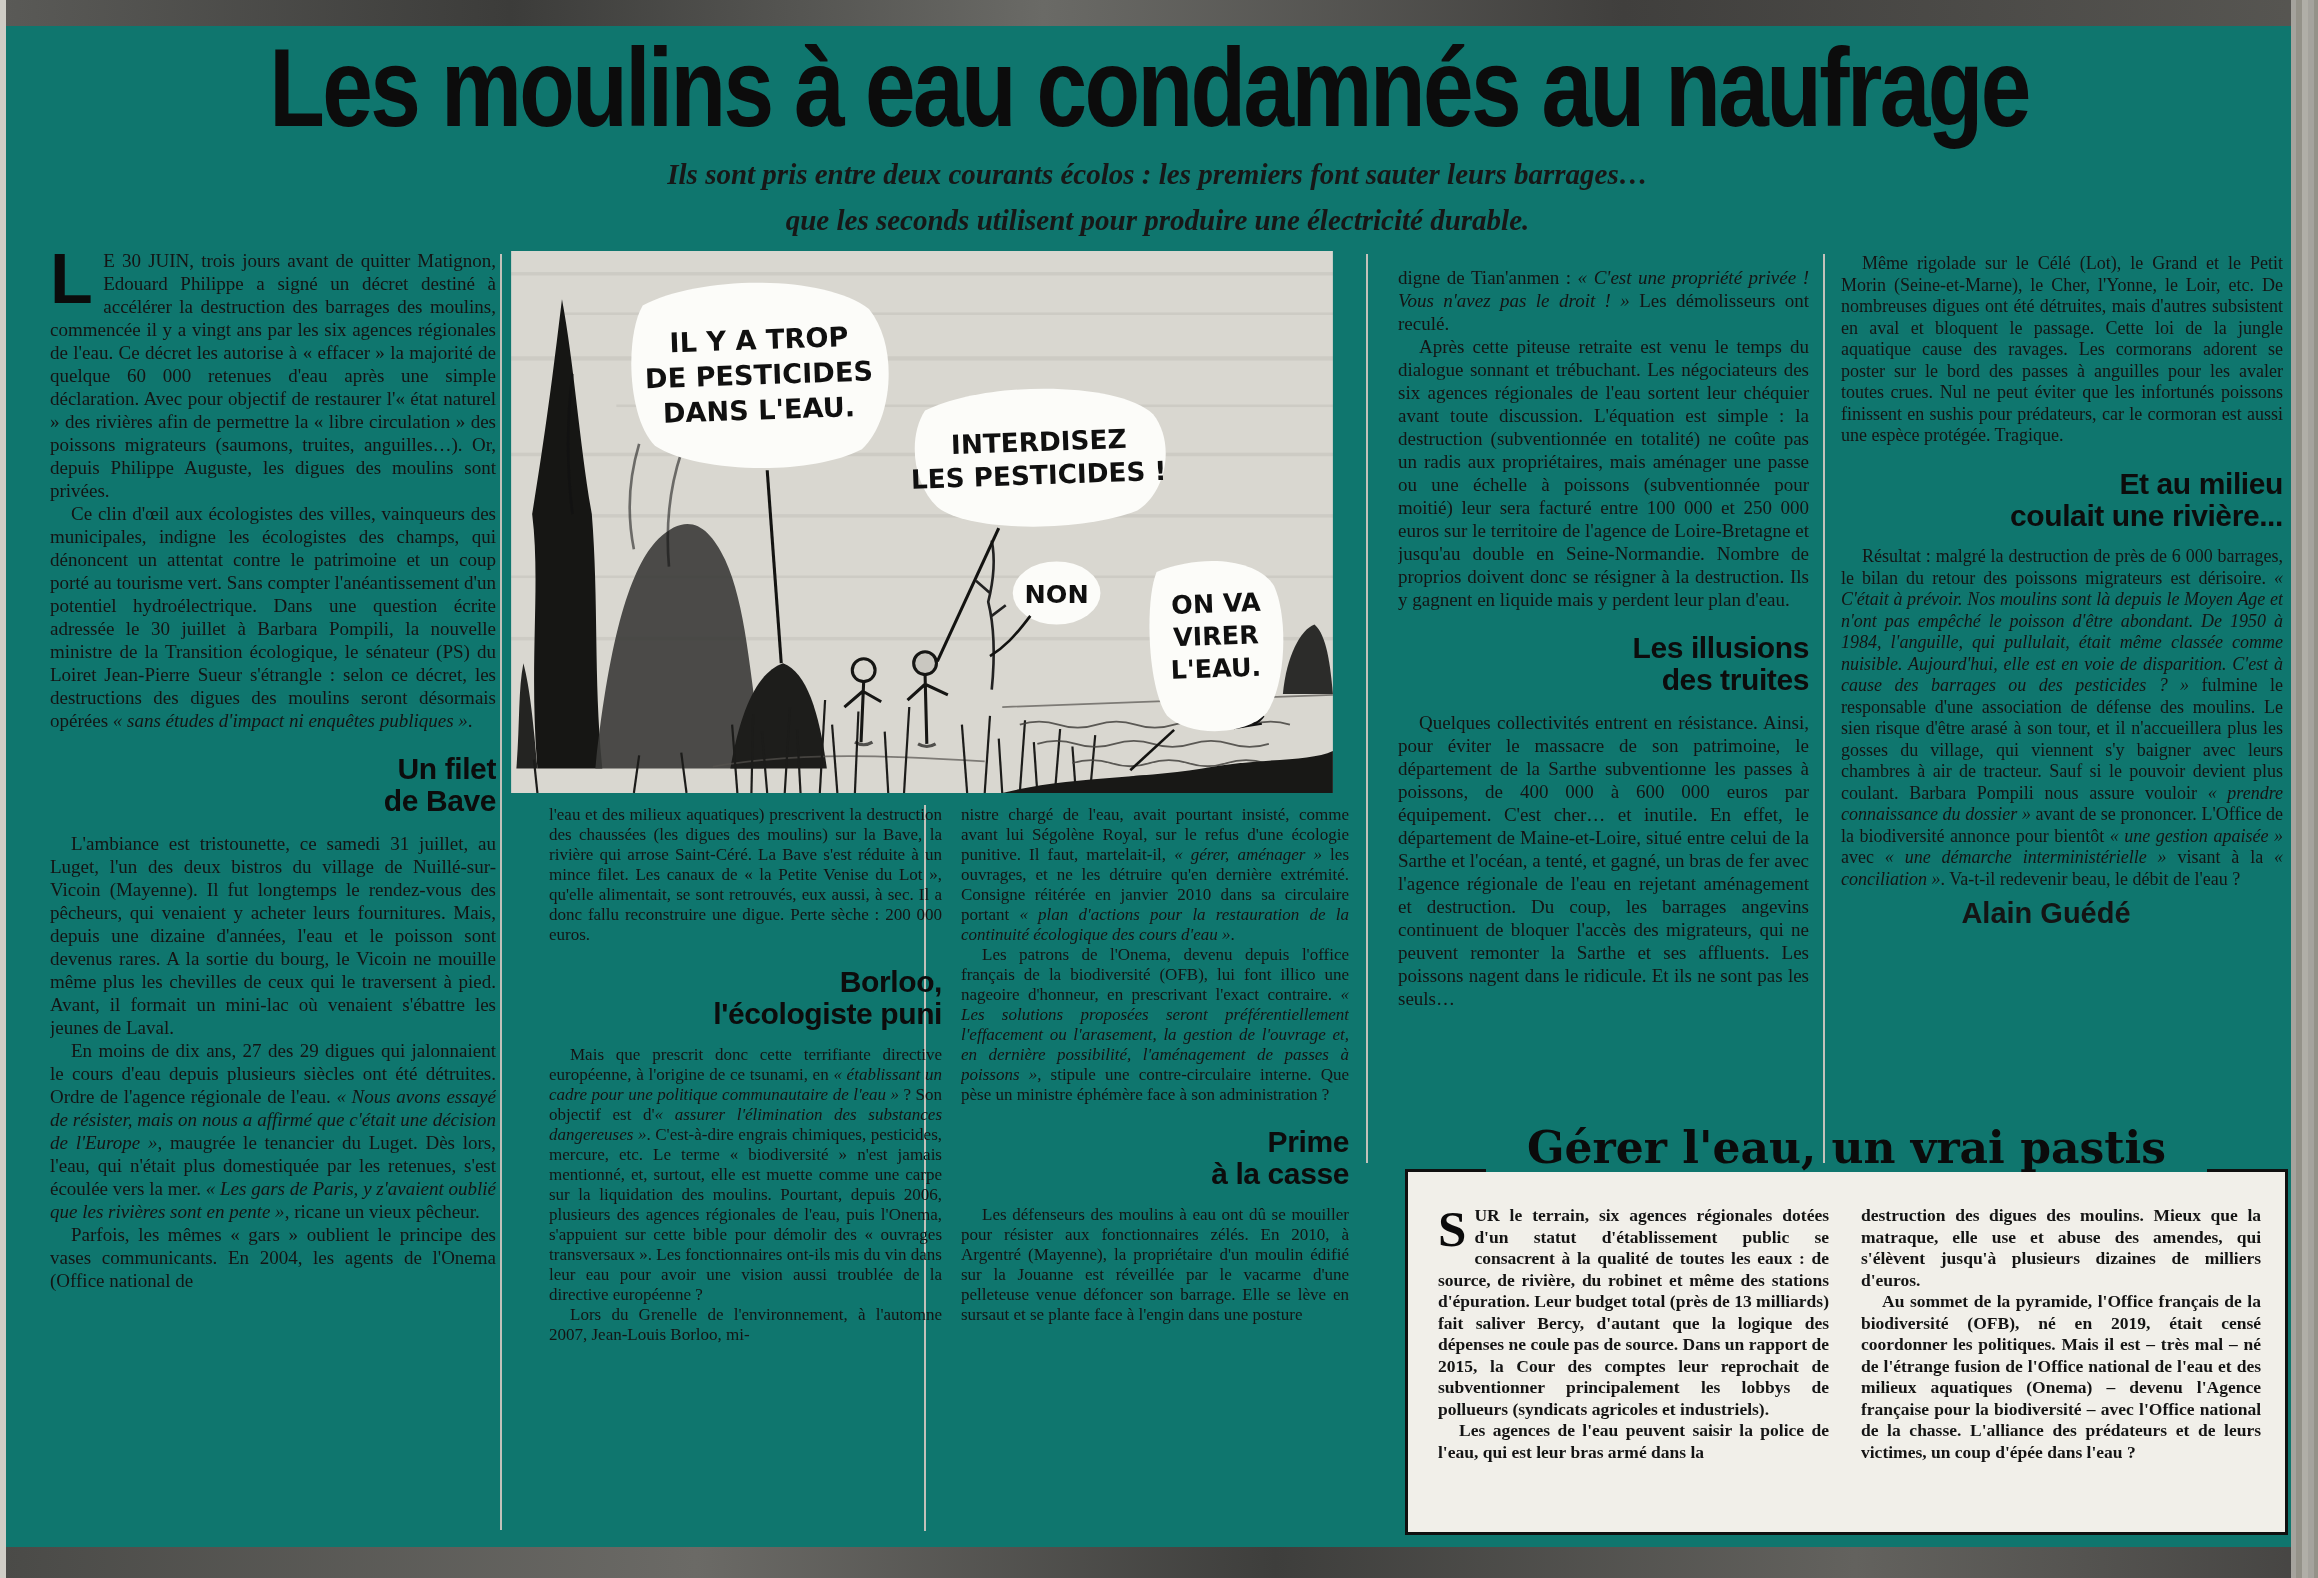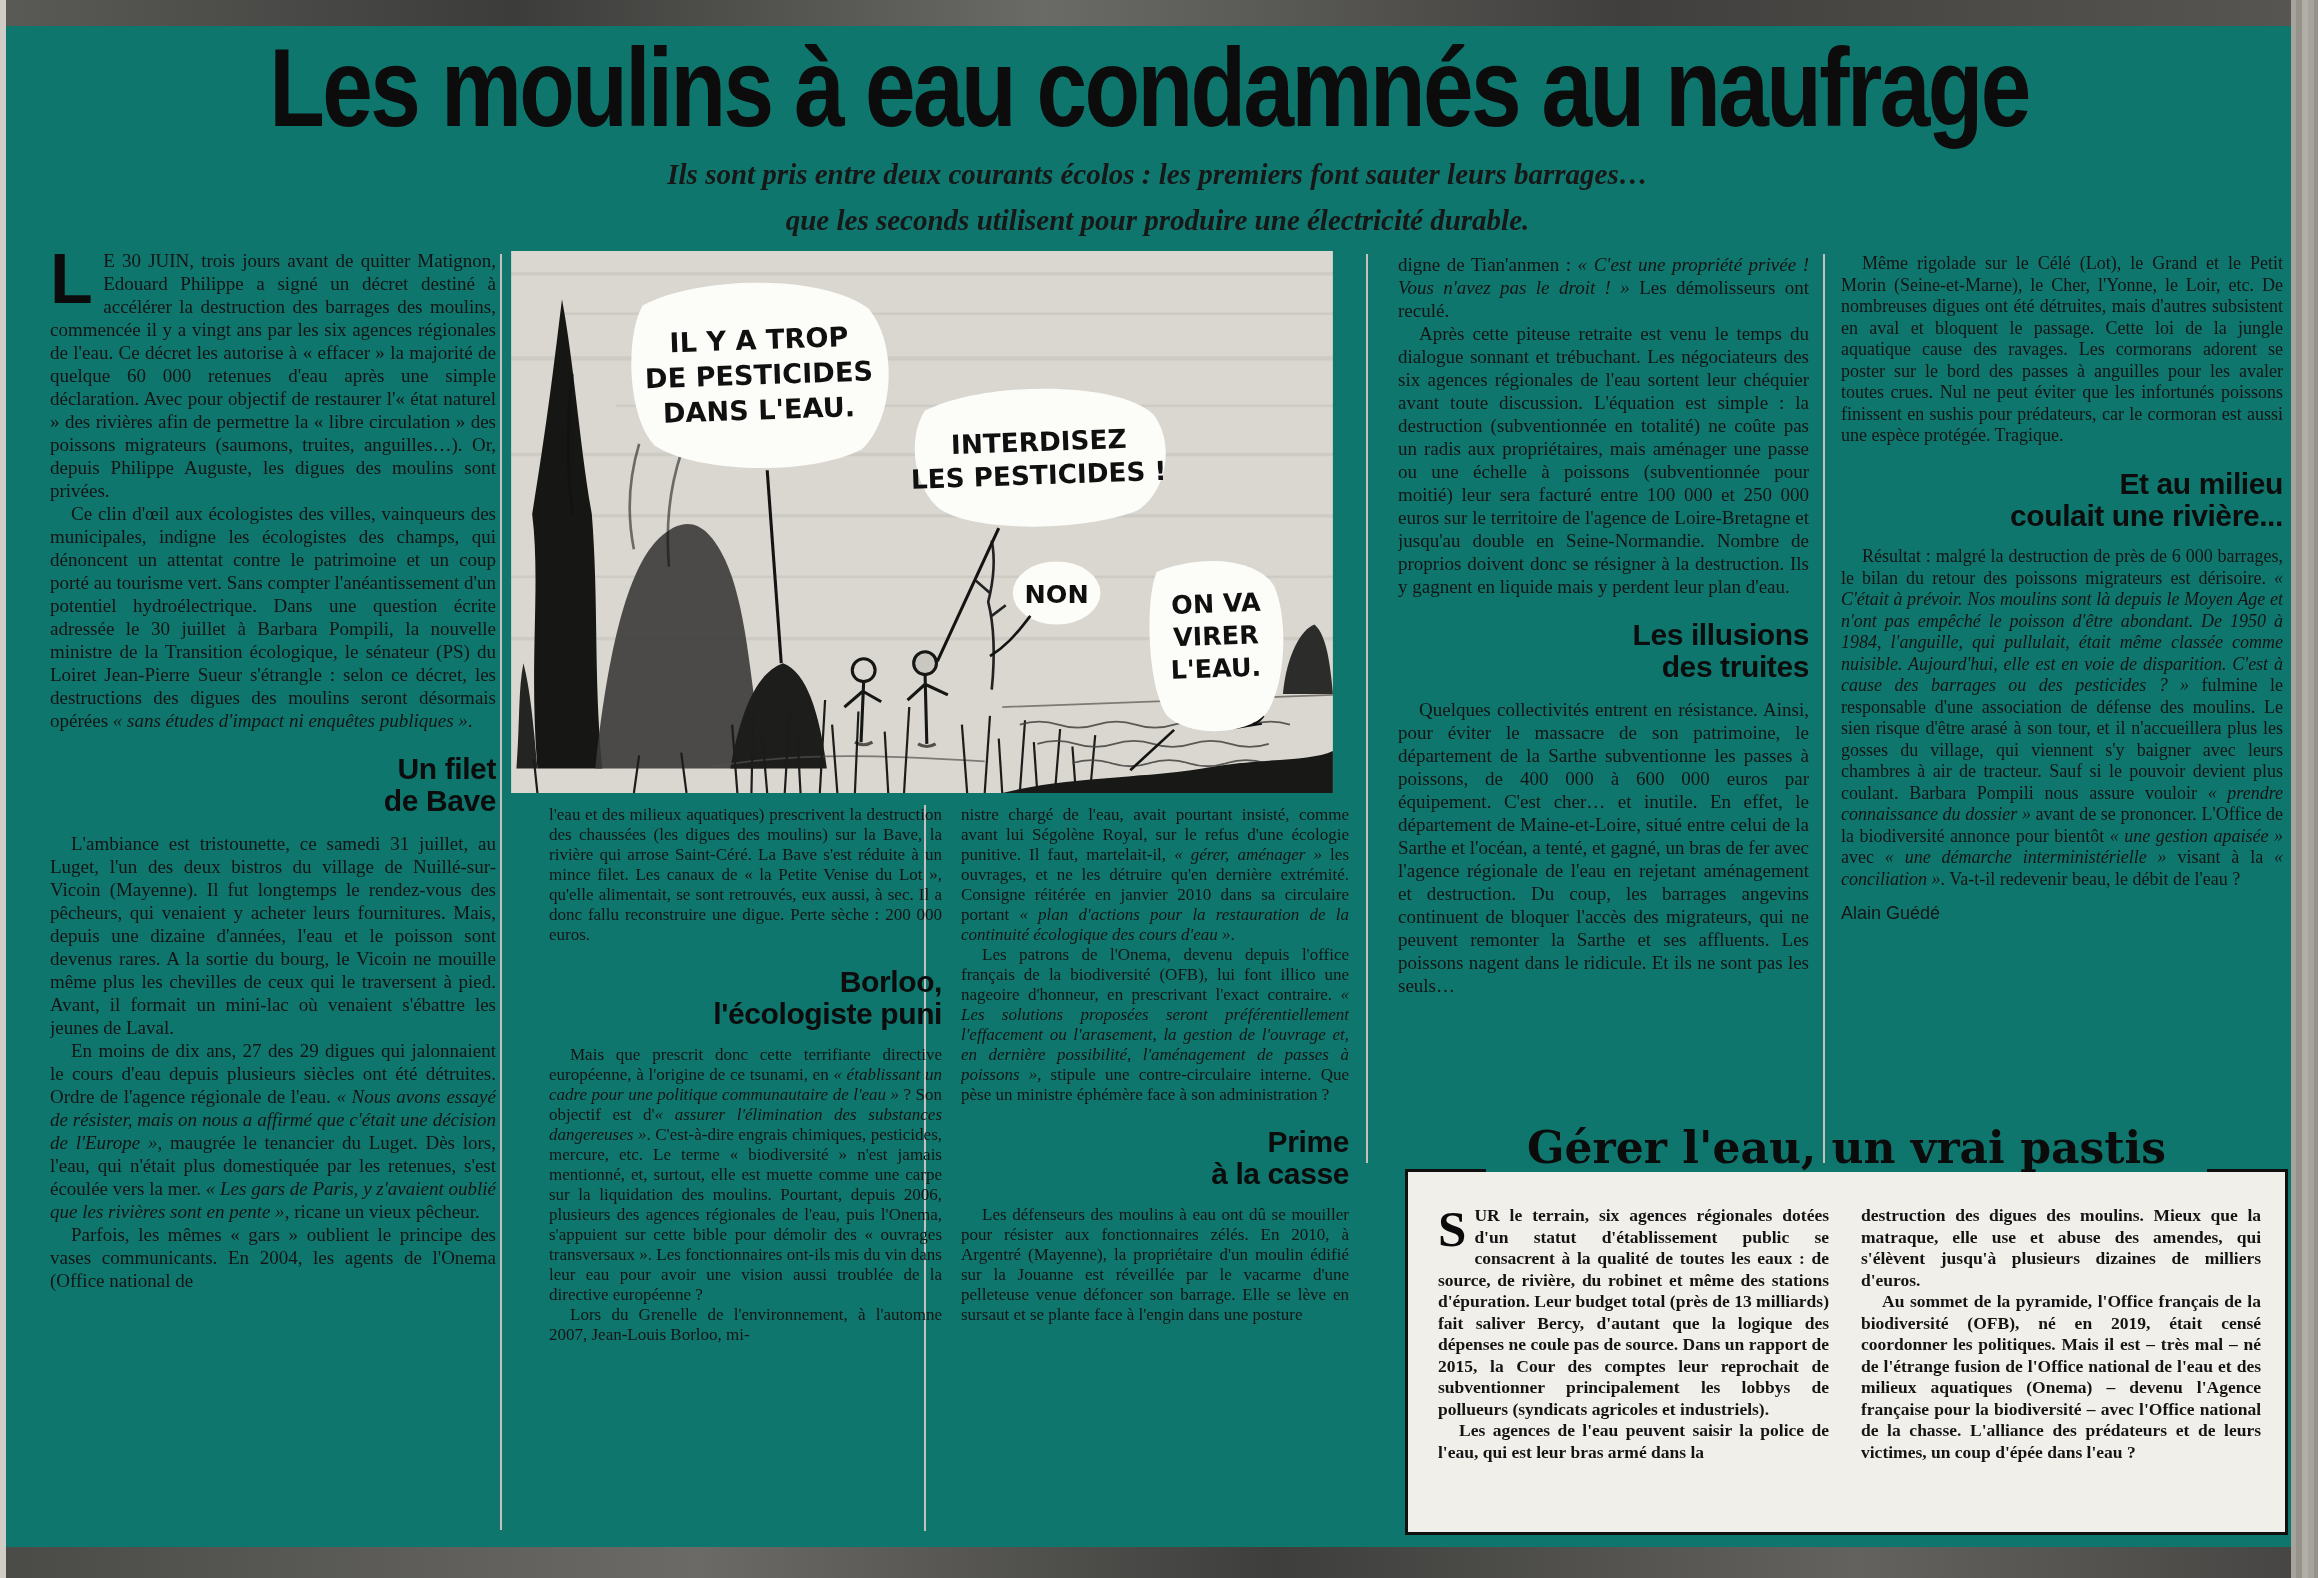--- a/index.html
+++ b/index.html
@@ -19,32 +19,32 @@
     font-family:"Liberation Sans",sans-serif;font-weight:bold;font-size:91px;letter-spacing:-2.6px;
     transform:scaleY(1.22);transform-origin:top center;color:#0c0c0c;white-space:nowrap;}
   .subtitle{position:absolute;left:175px;width:1965px;text-align:center;margin:0;
     font-weight:bold;font-style:italic;font-size:29px;color:#171717;}
   .sub1{top:158px;} .sub2{top:204px;}
   
   .col{position:absolute;text-align:justify;}
   .col1{left:50px;top:249px;width:446px;height:1290px;font-size:19px;line-height:23px;overflow:hidden;}
   .col2{left:509px;top:805px;width:393px;height:735px;font-size:17px;line-height:20px;overflow:hidden;margin-left:40px;}
   .col3{left:953px;top:805px;width:388px;height:735px;font-size:17px;line-height:20px;overflow:hidden;margin-left:8px;}
-  .col4{left:1398px;top:253px;width:411px;height:916px;font-size:19px;line-height:23px;overflow:hidden;}
+  .col4{left:1398px;top:266px;width:411px;height:916px;font-size:19px;line-height:23px;overflow:hidden;}
   .col5{left:1841px;top:253px;width:442px;height:918px;font-size:18px;line-height:21.5px;overflow:hidden;}
   .para{margin:0;}
   .ind{text-indent:21px;}
   .it{font-style:italic;}
   .dropcap{float:left;font-family:"Liberation Sans",sans-serif;font-weight:bold;
     font-size:70px;line-height:0.76;padding:4.4px 10.5px 0 0;color:#0b0b0b;}
   .dropcap.serif{font-family:"Liberation Serif",serif;font-size:51px;line-height:0.8;padding:3.5px 8px 0 0;}
   .xhead{font-family:"Liberation Sans",sans-serif;font-weight:bold;font-size:30px;line-height:1.08;
     text-align:right;margin:21px 0 14px 0;white-space:pre-line;letter-spacing:-0.4px;color:#0c0c0c;}
-  .byline{text-align:left;font-family:"Liberation Sans",sans-serif;font-weight:normal;
-    font-size:18px;padding:12.3px 32px 0 0;}
+  .byline{text-align:center;font-family:"Liberation Sans",sans-serif;font-weight:bold;
+    font-size:29px;padding:12.3px 32px 0 0;}
   
   .rule-v{position:absolute;width:1.8px;background:#c3c1ba;}
   
   .cartoon{position:absolute;left:511px;top:251px;width:822px;height:542px;}
   .bubble-text{font-family:"DejaVu Sans",sans-serif;font-weight:bold;fill:#101010;}
   
   .box{position:absolute;left:1405px;top:1172px;width:883px;height:363px;
     border:3.5px solid #101010;border-top:none;box-sizing:border-box;background:#f1efe9;}
   .hrule{position:absolute;height:5.3px;background:#101010;top:1169px;}
   .hrule-l{left:1405px;width:81px;} .hrule-r{left:2207px;width:81px;}

